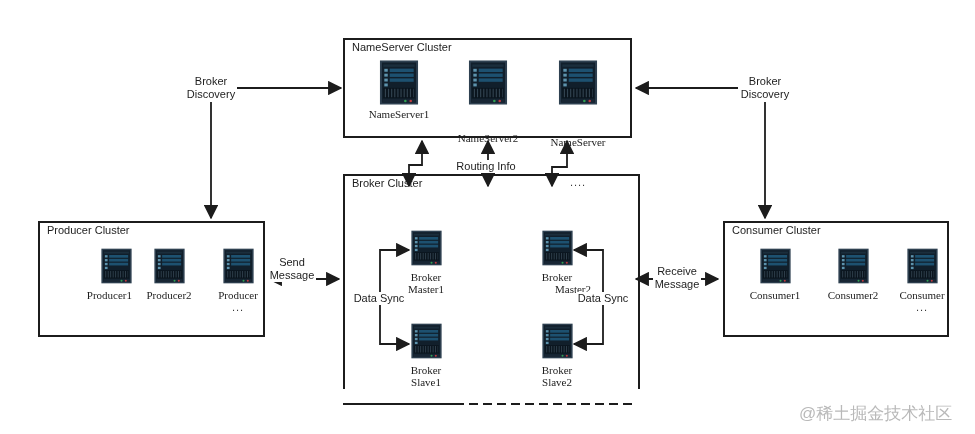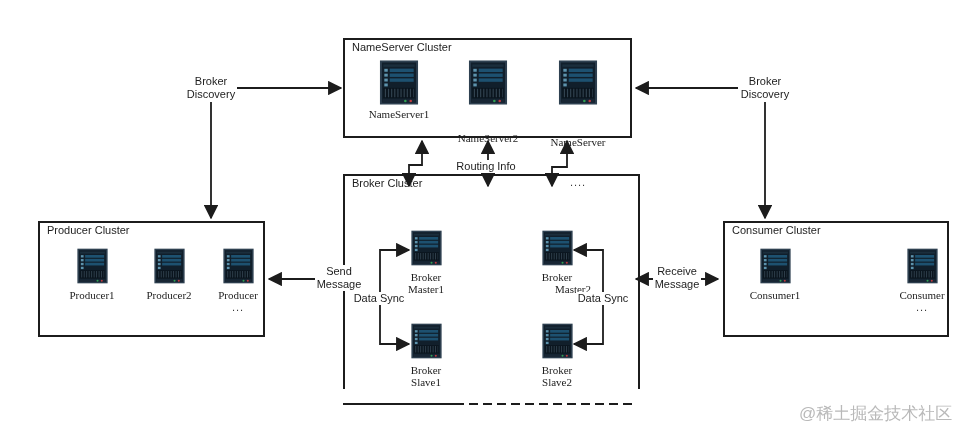--- a/index.html
+++ b/index.html
@@ -103,21 +103,21 @@
     <div class="lbl" style="margin-top:0;">Slave1</div>
   </div>
   <div class="node" style="left:519px;top:321px;width:76px;">
     <svg class="srv" width="31" height="40" viewBox="0 0 40 46">
         <use href="#srv-sym"></use>
       </svg>
     <div class="lbl">Broker</div>
     <div class="lbl" style="margin-top:0;">Slave2</div>
   </div>
 
-  <div class="node" style="left:52px;top:246px;width:80px;">
+  <div class="node" style="left:52px;top:246px;width:80px;align-items:flex-end;">
     <svg class="srv" width="31" height="40" viewBox="0 0 40 46">
         <use href="#srv-sym"></use>
       </svg>
     <div class="lbl">Producer1</div>
   </div>
   <div class="node" style="left:129px;top:246px;width:80px;">
     <svg class="srv" width="31" height="40" viewBox="0 0 40 46">
         <use href="#srv-sym"></use>
       </svg>
     <div class="lbl">Producer2</div>
@@ -128,20 +128,26 @@
       </svg>
     <div class="lbl">Producer</div>
     <div class="dots">...</div>
   </div>
 
   <div class="node" style="left:735px;top:246px;width:80px;">
     <svg class="srv" width="31" height="40" viewBox="0 0 40 46">
         <use href="#srv-sym"></use>
       </svg>
     <div class="lbl">Consumer1</div>
+  </div>
+  <div class="node" style="left:813px;top:246px;width:80px;">
+    <svg class="srv" width="31" height="40" viewBox="0 0 40 46">
+        <use href="#srv-sym"></use>
+      </svg>
+    <div class="lbl">Consumer2</div>
   </div>
   <div class="node" style="left:882px;top:246px;width:80px;">
     <svg class="srv" width="31" height="40" viewBox="0 0 40 46">
         <use href="#srv-sym"></use>
       </svg>
     <div class="lbl">Consumer</div>
     <div class="dots">...</div>
   </div>
 
   <svg id="wires" width="975" height="434" viewBox="0 0 975 434">
@@ -171,21 +177,21 @@
     <span>Broker</span><br>
     <span>Discovery</span>
   </div>
   <div class="edge-label" style="left:725px;top:75px;width:80px;">
     <span>Broker</span><br>
     <span>Discovery</span>
   </div>
   <div class="edge-label" style="left:436px;top:160px;width:100px;">
     <span>Routing Info</span>
   </div>
-  <div class="edge-label" style="left:264px;top:265px;width:56px;padding-left:47px;">
+  <div class="edge-label" style="left:264px;top:256px;width:56px;">
     <span>Send</span><br>
     <span>Message</span>
   </div>
   <div class="edge-label" style="left:637px;top:265px;width:80px;">
     <span>Receive</span><br>
     <span>Message</span>
   </div>
   <div class="edge-label" style="left:339px;top:292px;width:80px;">
     <span>Data Sync</span>
   </div>

